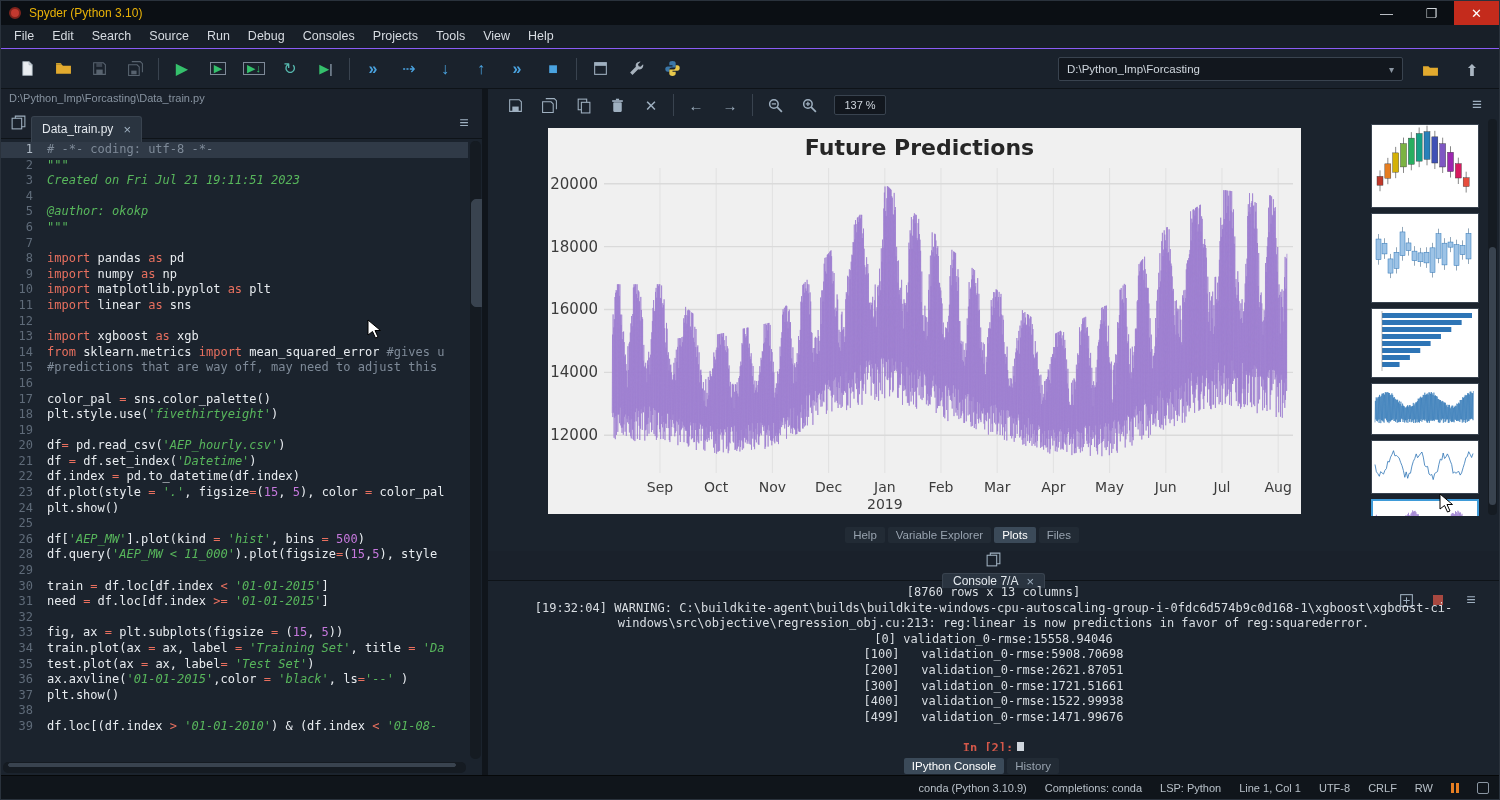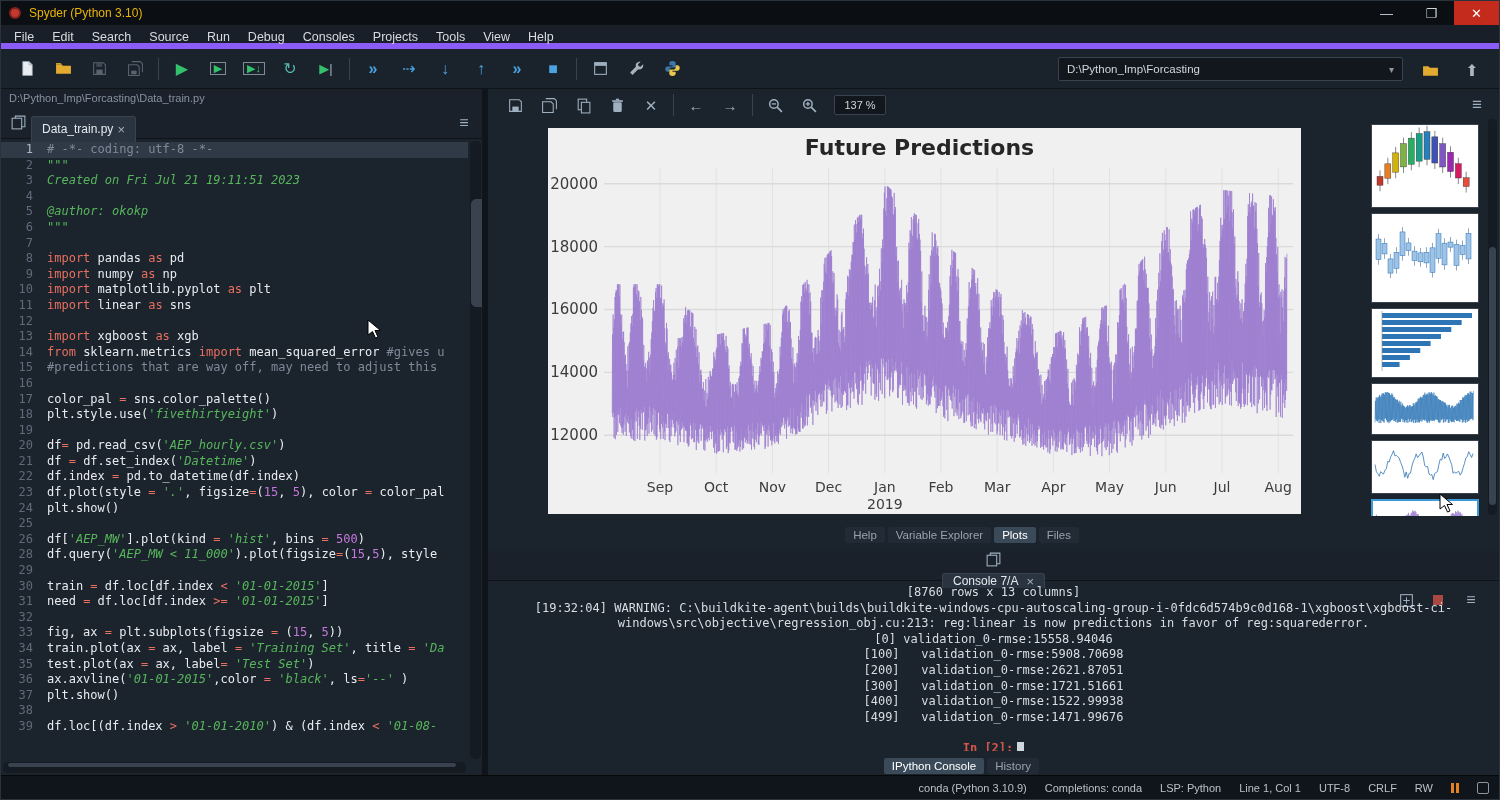--- a/index.html
+++ b/index.html
@@ -8,21 +8,21 @@
 
   
   #titlebar { position:absolute; top:0; left:0; right:0; height:24px; background:#0b0f14; display:flex; align-items:center; padding-left:8px; }
   .app-logo { width:12px; height:12px; border-radius:50%; background:#c3392f; border:2px solid #7e241d; margin-right:8px; }
   #title-text { font-size:12px; color:#eab308; }
   #win-controls { margin-left:auto; display:flex; height:24px; }
   .win-btn { width:45px; height:24px; display:flex; align-items:center; justify-content:center; color:#cfd4d9; font-size:13px; }
   .win-btn.close { background:#c42b1c; color:#fff; }
 
   
-  #menubar { position:absolute; top:24px; left:0; right:0; height:24px; background:#181f28; display:flex; align-items:flex-start; padding-left:4px; border-bottom:6px solid #8b5cf6; }
+  #menubar { position:absolute; top:24px; left:0; right:0; height:24px; background:#181f28; display:flex; align-items:flex-end; padding-left:4px; border-bottom:1px solid #8b5cf6; }
   .menu-item { padding:0 9px; font-size:12.5px; color:#d6dbe1; line-height:24px; cursor:default; }
 
   
   #toolbar { position:absolute; top:48px; left:0; right:0; height:40px; background:#1a222c; border-bottom:1px solid #0e1318; display:flex; align-items:center; padding:0 8px; }
   .tbicon { width:36px; height:30px; display:flex; align-items:center; justify-content:center; border-radius:3px; color:#9fb0c0; }
   .tbicon .glyph { font-size:16px; line-height:1; }
   .tbsep { width:1px; height:22px; background:#39434f; margin:0 5px; }
   .svgi { width:17px; height:17px; display:block; }
   .green { color:#35c06c; }
   .blue { color:#4aa3e0; }
@@ -34,21 +34,21 @@
   #updir-btn { position:absolute; right:10px; top:8px; width:34px; height:26px; display:flex; align-items:center; justify-content:center; color:#aab6c2; font-size:16px; }
 
   
   #main { position:absolute; top:88px; left:0; right:0; bottom:24px; }
 
   
   #editor-pane { position:absolute; left:0; top:0; width:481px; bottom:0; background:#1b232d; }
   #editor-breadcrumb { height:18px; line-height:18px; font-size:11px; color:#8793a0; padding-left:8px; background:#1a212b; }
   #editor-tabbar { height:32px; background:#1a212b; border-bottom:1px solid #0e1318; display:flex; align-items:center; padding:0 4px; }
   .pages-btn { width:26px; height:24px; display:flex; align-items:center; justify-content:center; color:#9fb0c0; }
-  .etab { display:flex; align-items:center; gap:4px; height:26px; padding:0 10px; background:#2a3440; border:1px solid #39434f; border-bottom:none; border-radius:3px 3px 0 0; font-size:12px; color:#e4e9ee; margin-top:12px; }
+  .etab { display:flex; align-items:center; gap:10px; height:26px; padding:0 10px; background:#2a3440; border:1px solid #39434f; border-bottom:none; border-radius:3px 3px 0 0; font-size:12px; color:#e4e9ee; margin-top:12px; }
   .tab-close { color:#9fb0c0; font-size:13px; line-height:1; }
   .hamburger { margin-left:auto; color:#9fb0c0; font-size:16px; width:28px; text-align:center; }
 
   #code-area { position:absolute; top:50px; left:0; right:14px; bottom:14px; overflow:hidden; padding-top:3px; font-family:"DejaVu Sans Mono", monospace; font-size:12px; }
   .code-row { display:flex; height:15.6px; line-height:15.6px; white-space:pre; }
   .code-row.current { background:#303a47; }
   .ln { width:46px; flex:0 0 46px; text-align:right; padding-right:14px; color:#5f6b79; }
   .code-row.current .ln { color:#aeb9c5; }
   .lt { white-space:pre; }
   .tok-t { color:#e8ecf0; }
@@ -88,21 +88,21 @@
   
   #console-pane { position:absolute; left:0; right:0; top:462px; bottom:0; background:#1b232d; }
   #console-tabbar { height:30px; background:#1a212b; border-bottom:1px solid #0e1318; display:flex; align-items:center; padding:0 6px;flex-direction:column; }
   .ctab { display:flex; align-items:center; gap:8px; height:24px; padding:0 10px; background:#2a3440; border:1px solid #39434f; border-bottom:none; border-radius:3px 3px 0 0; font-size:12px; color:#e4e9ee; margin-top:5px; }
   #console-right-icons { margin-left:auto; display:flex; align-items:center; gap:14px; padding-right:8px; }
   .stop-sq { width:10px; height:10px; background:#a84840; }
   #console-output { position:absolute; top:34px; left:8px; right:8px; bottom:24px; font-family:"DejaVu Sans Mono", monospace; font-size:12px; color:#d9dee3; overflow:hidden;text-align:center; }
   .con-line { height:15.6px; line-height:15.6px; white-space:pre; }
   .prompt { color:#d4584a; font-weight:bold; }
   .caret { display:inline-block; width:7px; height:12px; background:#cfd6dd; margin-left:4px; vertical-align:middle; }
-  #console-tabs { position:absolute; bottom:1px; right:460px; display:flex; gap:3px; }
+  #console-tabs { position:absolute; bottom:1px; right:440px; display:flex; gap:3px; }
 
   
   #statusbar { position:absolute; left:0; right:0; bottom:0; height:24px; background:#10151b; border-top:1px solid #060809; display:flex; align-items:center; justify-content:flex-end; gap:18px; padding-right:10px; }
   .status-item { font-size:11px; color:#b8c0c8; }
   .pause-icon { display:flex; gap:2px; }
   .pause-icon i { display:block; width:3px; height:10px; background:#e67e22; }
   .chip-icon { width:12px; height:12px; border:1.5px solid #8b96a2; border-radius:2px; }
 
   
   .cursor { position:absolute; pointer-events:none; z-index:50; }

